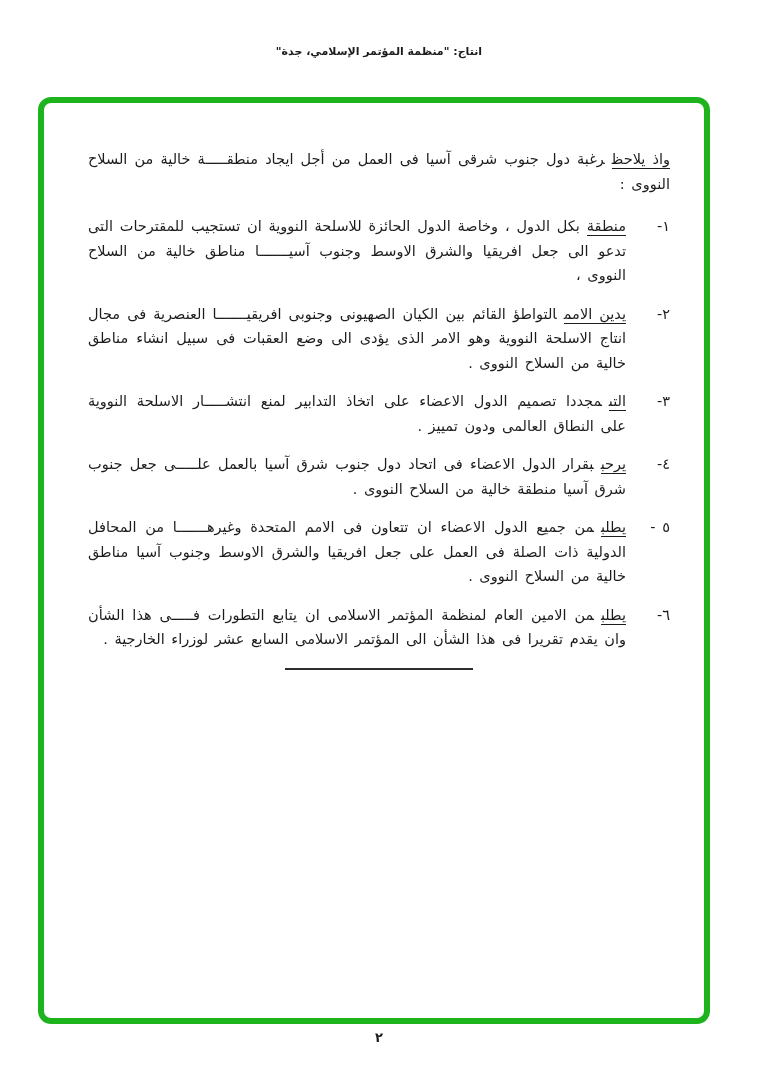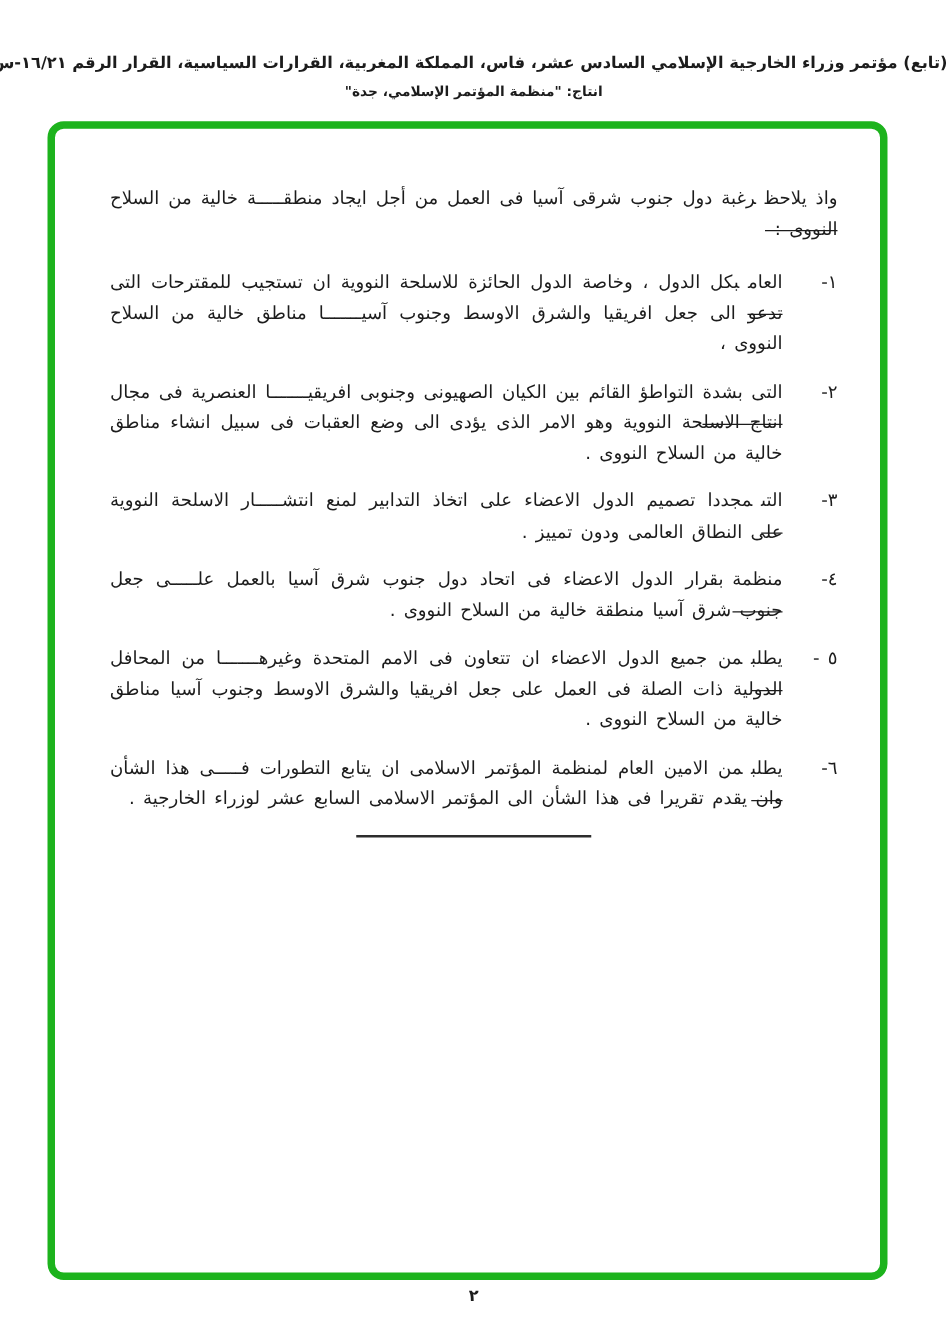--- a/index.html
+++ b/index.html
@@ -58,21 +58,21 @@
     font-size: 14.5px;
     line-height: 24.5px;
     word-spacing: 2px;
     text-align: justify;
   }
   .preamble {
     margin: 0 0 18px 0;
   }
   .lead {
     border-bottom: 1.6px solid #1c1c1c;
-    padding-bottom: 17px;
+    padding-bottom: 1px;
     margin-left: 7px; 
   }
   .items {
     margin: 0;
   }
   .item {
     display: flex;
     flex-direction: row; 
     margin-bottom: 14px;
   }
@@ -102,61 +102,60 @@
     font-weight: bold;
     direction: rtl;
   }
 </style>
 </head>
 <body>
 
 <div class="page">
 
   <div class="header">
-    <div class="header-line1">(تابع) مؤتمر وزراء الخارجية الإسلامي السادس عشر، فاس، المملكة المغربية، القرارات السياسية، القرار الرقم ١٦/٢١-س</div>
     <div class="header-line2">
       <span>انتاج:</span>
       <span>"منظمة المؤتمر الإسلامي، جدة"</span>
     </div>
   </div>
 
   <div class="frame">
     <div class="frame-content">
 
       <p class="preamble">
         <span class="lead">واذ يلاحظ</span><span>رغبة دول جنوب شرقى آسيا فى العمل من أجل ايجاد منطقـــــة خالية من السلاح النووى :</span>
       </p>
 
       <div class="items">
 
         <div class="item">
           <span class="num">١-</span>
           <div class="body">
-            <span class="lead">العام</span><span>بكل الدول ، وخاصة الدول الحائزة للاسلحة النووية ان تستجيب للمقترحات التى تدعو الى جعل افريقيا والشرق الاوسط وجنوب آسيـــــــا مناطق خالية من السلاح النووى ،</span>
+            <span class="lead">منطقة</span><span>بكل الدول ، وخاصة الدول الحائزة للاسلحة النووية ان تستجيب للمقترحات التى تدعو الى جعل افريقيا والشرق الاوسط وجنوب آسيـــــــا مناطق خالية من السلاح النووى ،</span>
           </div>
         </div>
 
         <div class="item">
           <span class="num">٢-</span>
           <div class="body">
-            <span class="lead">التى بشدة</span><span>التواطؤ القائم بين الكيان الصهيونى وجنوبى افريقيـــــــا العنصرية فى مجال انتاج الاسلحة النووية وهو الامر الذى يؤدى الى وضع العقبات فى سبيل انشاء مناطق خالية من السلاح النووى .</span>
+            <span class="lead">يدين الامم</span><span>التواطؤ القائم بين الكيان الصهيونى وجنوبى افريقيـــــــا العنصرية فى مجال انتاج الاسلحة النووية وهو الامر الذى يؤدى الى وضع العقبات فى سبيل انشاء مناطق خالية من السلاح النووى .</span>
           </div>
         </div>
 
         <div class="item">
           <span class="num">٣-</span>
           <div class="body">
             <span class="lead">التى</span><span>مجددا تصميم الدول الاعضاء على اتخاذ التدابير لمنع انتشـــــار الاسلحة النووية على النطاق العالمى ودون تمييز .</span>
           </div>
         </div>
 
         <div class="item">
           <span class="num">٤-</span>
           <div class="body">
-            <span class="lead">منظمة</span><span>بقرار الدول الاعضاء فى اتحاد دول جنوب شرق آسيا بالعمل علـــــى جعل جنوب شرق آسيا منطقة خالية من السلاح النووى .</span>
+            <span class="lead">يرحب</span><span>بقرار الدول الاعضاء فى اتحاد دول جنوب شرق آسيا بالعمل علـــــى جعل جنوب شرق آسيا منطقة خالية من السلاح النووى .</span>
           </div>
         </div>
 
         <div class="item">
           <span class="num">٥ -</span>
           <div class="body">
             <span class="lead">يطلب</span><span>من جميع الدول الاعضاء ان تتعاون فى الامم المتحدة وغيرهـــــــا من المحافل الدولية ذات الصلة فى العمل على جعل افريقيا والشرق الاوسط وجنوب آسيا مناطق خالية من السلاح النووى .</span>
           </div>
         </div>
 

